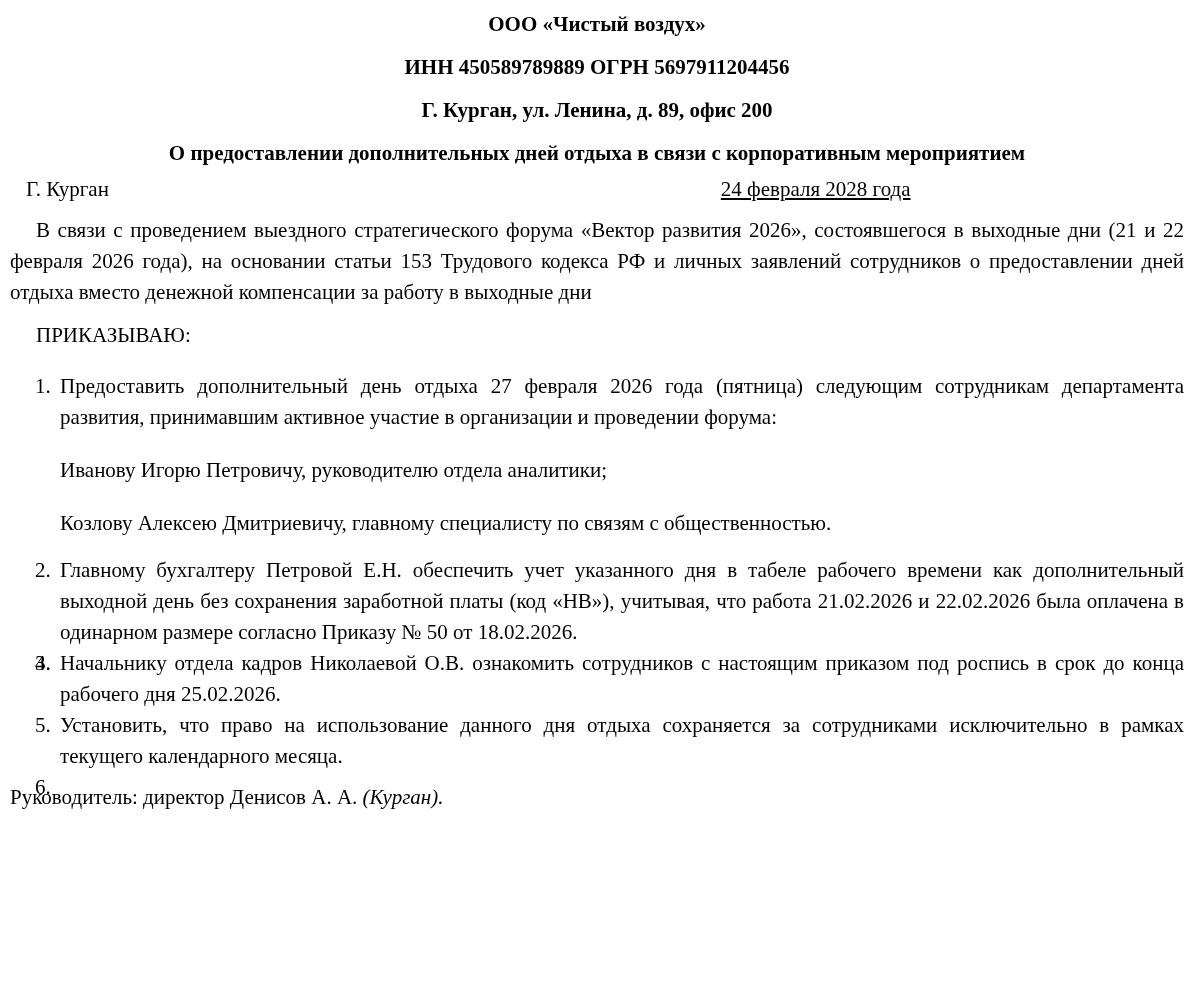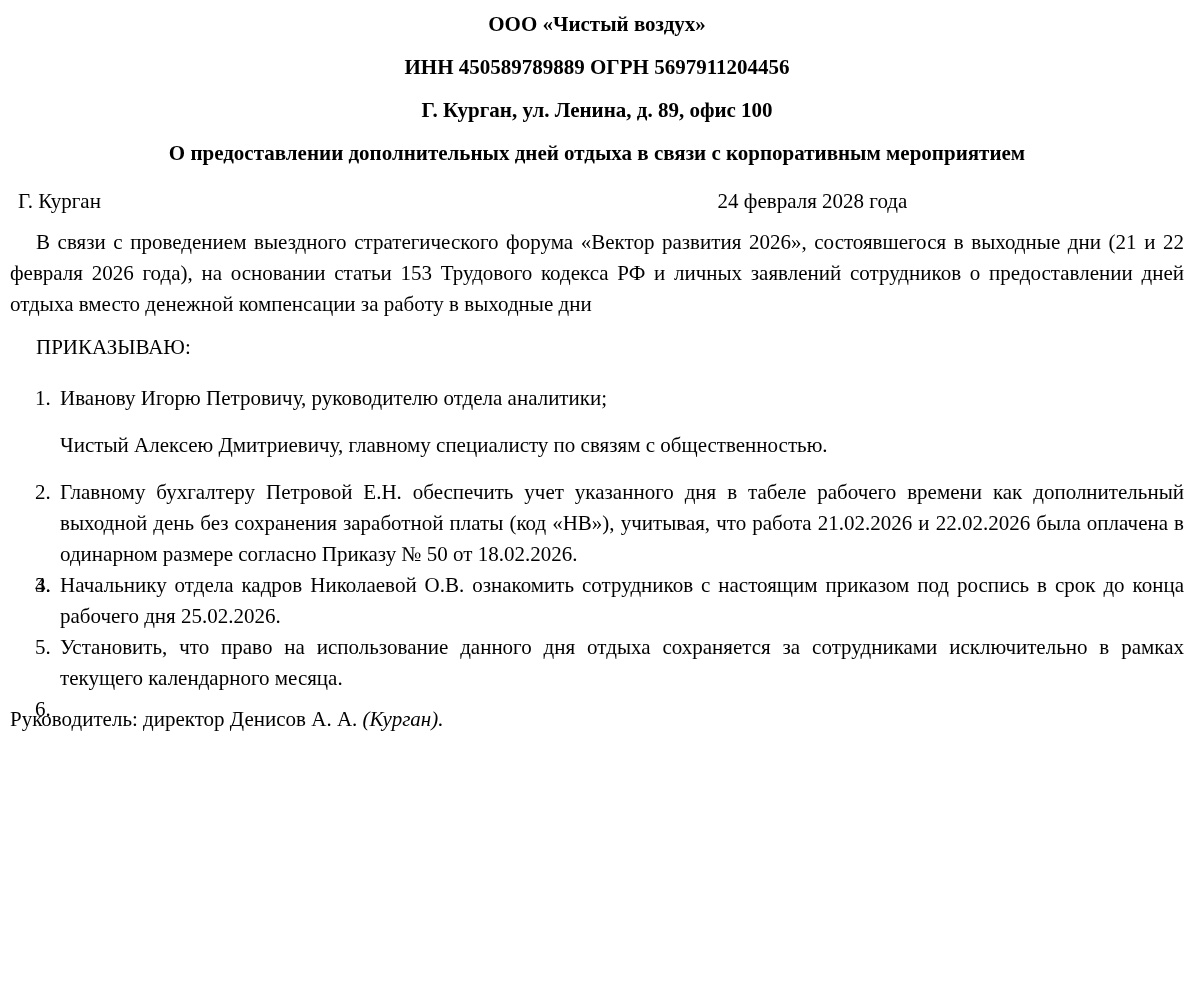--- a/index.html
+++ b/index.html
@@ -19,28 +19,28 @@
     line-height: 31px;
     overflow: hidden;
   }
   .hdr-line {
     text-align: center;
     font-weight: bold;
     line-height: 25px;
     margin: 0 0 18px 0;
   }
   .hdr-subject {
-    margin-bottom: 20px;
+    margin-bottom: 8px;
   }
   .meta-row {
     display: flex;
-    margin: 0 0 10px 8px;
+    margin: 0 0 10px 16px;
   }
   .meta-place { flex: 1; }
-  .meta-date  { width: 40%; text-align: left; }
+  .meta-date  { width: 40%; text-align: left; text-decoration: underline; }
   .preamble {
     text-align: justify;
     text-indent: 26px;
     margin: 1px 0 12px 0;
     hyphens: manual;
   }
   .resolution {
     text-indent: 26px;
     margin: 9px 0 20px 0;
   }
@@ -51,54 +51,55 @@
     hyphens: manual;
   }
   .item .num {
     position: absolute;
     left: 25px;
     top: 0;
   }
   .item-gap-top { margin-top: 16px; }
   .sub-item {
     padding-left: 50px;
-    margin-top: 16px;
+    margin-top: 22px;
     text-align: justify;
   }
   .signature {
     margin-top: 10px;
   }
   .signature .handwritten {
     font-style: italic;
   }
 </style>
 </head>
 <body>
 
 <div class="page">
 
   <div class="hdr-line">ООО «Чистый воздух»</div>
   <div class="hdr-line">ИНН 450589789889 ОГРН 5697911204456</div>
-  <div class="hdr-line">Г. Курган, ул. Ленина, д. 89, офис 100</div>
+  <div class="hdr-line">Г. Курган, ул. Ленина, д. 89, офис 200</div>
   <div class="hdr-line hdr-subject">О предоставлении дополнительных дней отдыха в связи с корпоративным мероприятием</div>
 
   <div class="meta-row">
     <span class="meta-place">Г. Курган</span>
     <span class="meta-date">24 февраля 2028 года</span>
   </div>
 
   <div class="preamble">В связи с проведением выездного стратегического форума «Вектор развития 2026», состоявшегося в вы­ходные дни (21 и 22 февраля 2026 года), на основании статьи 153 Трудового кодекса РФ и личных заявлений сотрудников о предоставлении дней отдыха вместо денежной компенсации за работу в выходные дни</div>
 
   <div class="resolution">ПРИКАЗЫВАЮ:</div>
 
   <div class="item">
     <span class="num">1.</span>
+    <span>Предоставить дополнительный день отдыха 27 февраля 2026 года (пятница) следующим сотрудникам департамента развития, принимавшим активное участие в организации и проведении форума:</span>
   </div>
   <div class="sub-item">Иванову Игорю Петровичу, руководителю отдела аналитики;</div>
-  <div class="sub-item">Чистый Алексею Дмитриевичу, главному специалисту по связям с общественностью.</div>
+  <div class="sub-item">Козлову Алексею Дмитриевичу, главному специалисту по связям с общественностью.</div>
 
   <div class="item item-gap-top">
     <span class="num">2.</span>
     <span>Главному бухгалтеру Петровой Е.Н. обеспечить учет указанного дня в табеле рабочего времени как дополнительный выходной день без сохранения заработной платы (код «НВ»), учитывая, что работа 21.02.2026 и 22.02.2026 была оплачена в одинарном размере согласно Приказу № 50 от 18.02.2026.</span>
   </div>
   <div class="item">
     <span class="num">3.</span>
   </div>
   <div class="item">
     <span class="num">4.</span>

